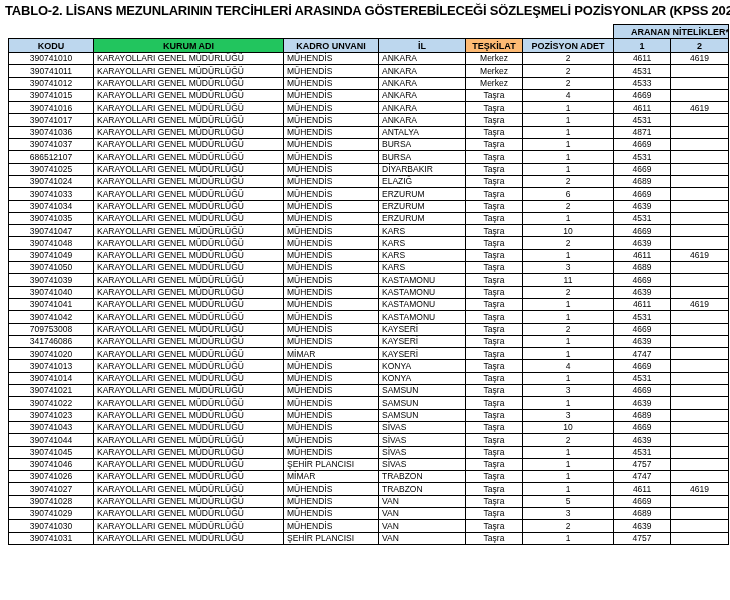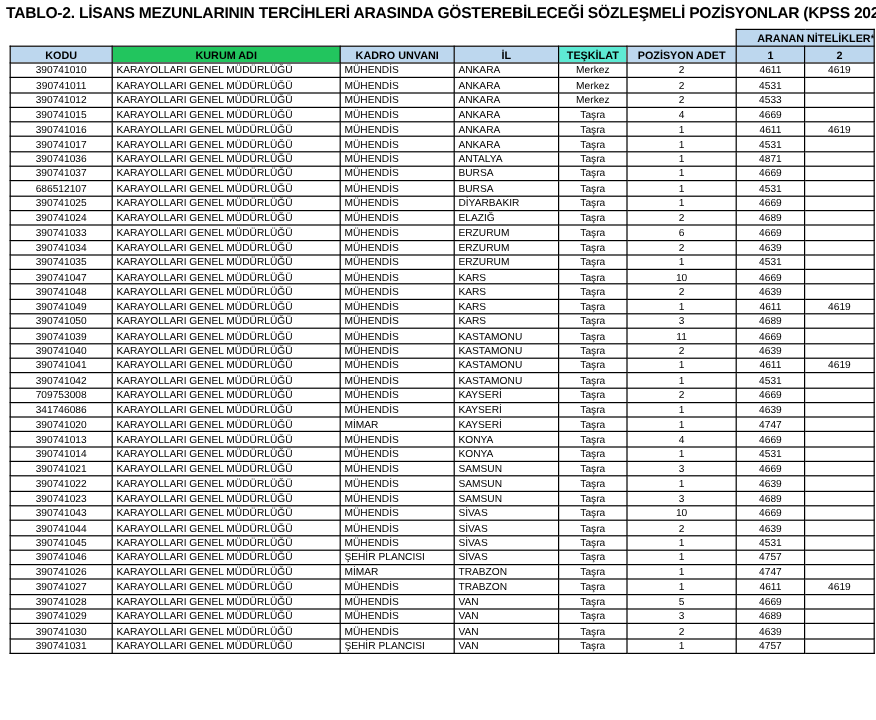--- a/index.html
+++ b/index.html
@@ -81,21 +81,21 @@
   <thead>
     <tr>
       <th class="spacer" colspan="6"></th>
       <th colspan="2" style="background: rgb(189, 215, 238); padding-left: 17px;">ARANAN NİTELİKLER*</th>
     </tr>
     <tr>
       <th style="background: rgb(189, 215, 238);">KODU</th>
       <th style="background: #22c55e;">KURUM ADI</th>
       <th style="background: rgb(189, 215, 238);">KADRO UNVANI</th>
       <th style="background: rgb(189, 215, 238);">İL</th>
-      <th style="background: #5eead4;">TEŞKİLAT</th>
+      <th style="background: #fdba74;">TEŞKİLAT</th>
       <th style="background: rgb(189, 215, 238);">POZİSYON ADET</th>
       <th style="background: rgb(189, 215, 238);">1</th>
       <th style="background: rgb(189, 215, 238);">2</th>
     </tr>
   </thead>
   <tbody>
       <tr>
         <td class="c0">390741010</td>
         <td class="c1">KARAYOLLARI GENEL MÜDÜRLÜĞÜ</td>
         <td class="c2">MÜHENDİS</td>

